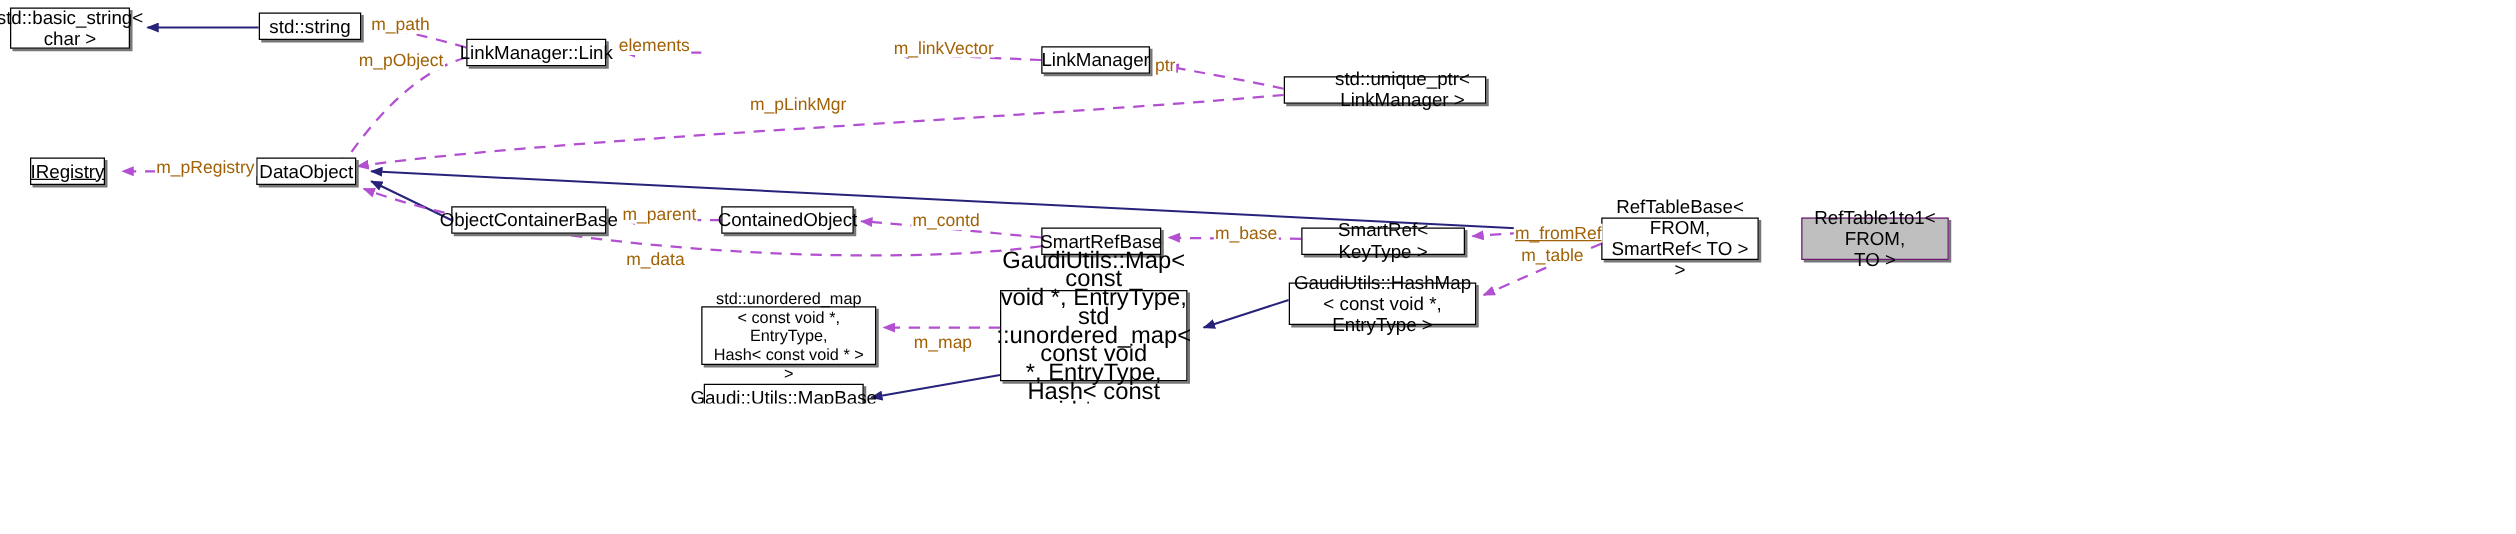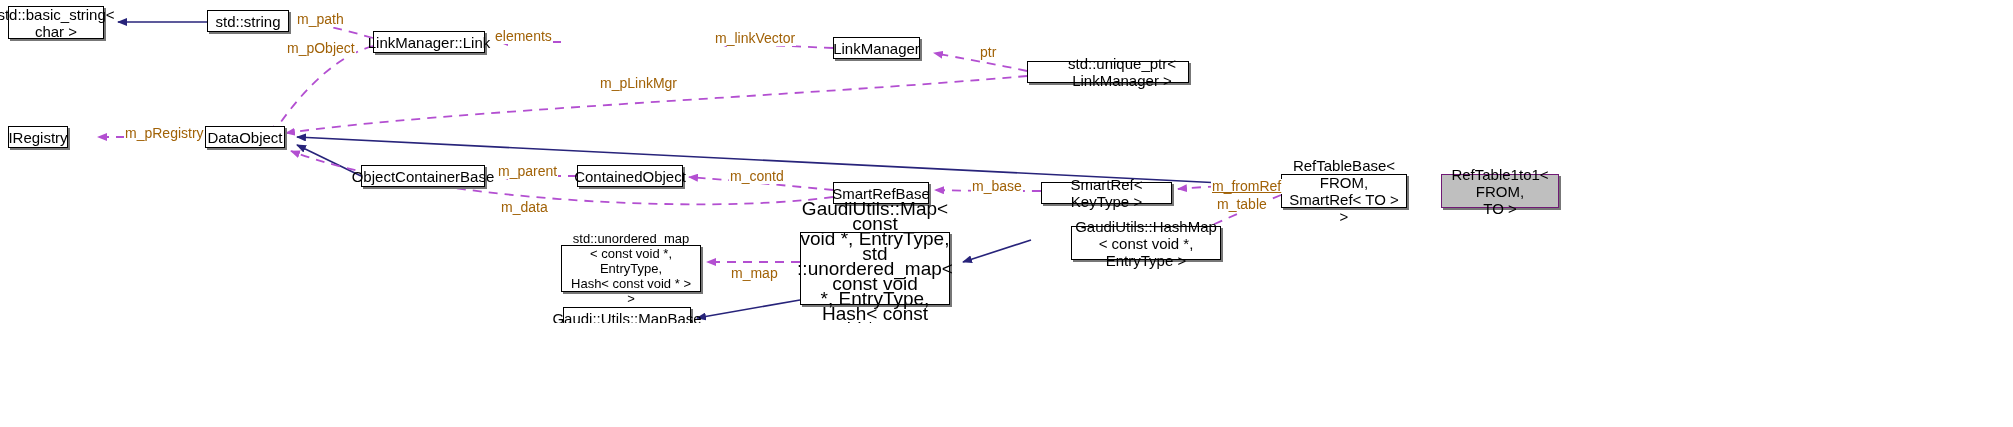--- a/index.html
+++ b/index.html
@@ -95,47 +95,47 @@
       <path d="M800,262 L707,262"></path>
     </g>
   </svg>
 
   <div class="node" style="left:8px; top:6px; width:96px; height:33px;">std::basic_string&lt;
 char &gt;</div>
   <div class="node" style="left:207px; top:10px; width:82px; height:22px;">std::string</div>
   <div class="node" style="left:373px; top:31px; width:112px; height:22px;">LinkManager::Link</div>
   <div class="node" style="left:833px; top:37px; width:87px; height:22px;">LinkManager</div>
   <div class="node" style="left:1027px; top:61px; width:162px; height:22px;padding-left:32px;">std::unique_ptr&lt; LinkManager &gt;</div>
-  <div class="node" style="left:8px; top:126px; width:60px; height:22px;">IRegistry</div>
+  <div class="node" style="left:24px; top:126px; width:60px; height:22px;text-decoration:underline;">IRegistry</div>
   <div class="node" style="left:205px; top:126px; width:80px; height:22px;">DataObject</div>
   <div class="node" style="left:361px; top:165px; width:124px; height:22px;">ObjectContainerBase</div>
   <div class="node" style="left:577px; top:165px; width:106px; height:22px;">ContainedObject</div>
   <div class="node" style="left:833px; top:182px; width:96px; height:22px;">SmartRefBase</div>
   <div class="node" style="left:1041px; top:182px; width:131px; height:22px;">SmartRef&lt; KeyType &gt;</div>
   <div class="node" style="left:1281px; top:174px; width:126px; height:34px;">RefTableBase&lt; FROM,
 SmartRef&lt; TO &gt; &gt;</div>
   <div class="node highlight" style="left:1441px; top:174px; width:118px; height:34px;">RefTable1to1&lt; FROM,
 TO &gt;</div>
-  <div class="node" style="left:1031px; top:226px; width:150px; height:34px;margin-left:40px;">GaudiUtils::HashMap
+  <div class="node" style="left:1031px; top:226px; width:150px; height:34px;">GaudiUtils::HashMap
 &lt; const void *, EntryType &gt;</div>
   <div class="node" style="left:800px; top:232px; width:150px; height:73px; font-size:19px; line-height:15px;">GaudiUtils::Map&lt; const
 void *, EntryType, std
 ::unordered_map&lt; const void
 *, EntryType, Hash&lt; const
 void * &gt; &gt; &gt;</div>
   <div class="node" style="left:561px; top:245px; width:140px; height:47px; font-size:13px; line-height:15px;">std::unordered_map
 &lt; const void *, EntryType,
 Hash&lt; const void * &gt; &gt;</div>
   <div class="node" style="left:563px; top:307px; width:128px; height:22px;">Gaudi::Utils::MapBase</div>
 
   <div class="edge-label" style="left:296px; top:12px;">m_path</div>
   <div class="edge-label" style="left:286px; top:41px;">m_pObject</div>
   <div class="edge-label" style="left:494px; top:29px;">elements</div>
   <div class="edge-label" style="left:714px; top:31px;">m_linkVector</div>
-  <div class="edge-label" style="left:979px; top:45px;">ptr</div>
+  <div class="edge-label" style="left:923px; top:45px;">ptr</div>
   <div class="edge-label" style="left:599px; top:76px;">m_pLinkMgr</div>
   <div class="edge-label" style="left:124px; top:126px;">m_pRegistry</div>
   <div class="edge-label" style="left:497px; top:164px;">m_parent</div>
   <div class="edge-label" style="left:729px; top:169px;">m_contd</div>
   <div class="edge-label" style="left:971px; top:179px;">m_base</div>
   <div class="edge-label" style="left:1211px; top:179px;text-decoration:underline;">m_fromRef</div>
   <div class="edge-label" style="left:1216px; top:197px;">m_table</div>
   <div class="edge-label" style="left:500px; top:200px;">m_data</div>
   <div class="edge-label" style="left:730px; top:266px;text-align:right;">m_map</div>
 

